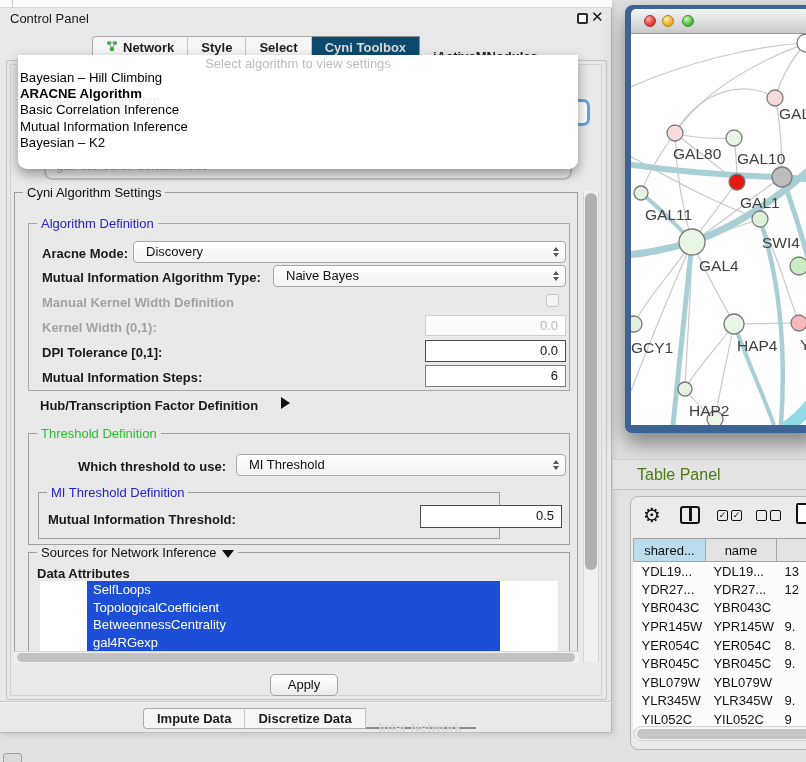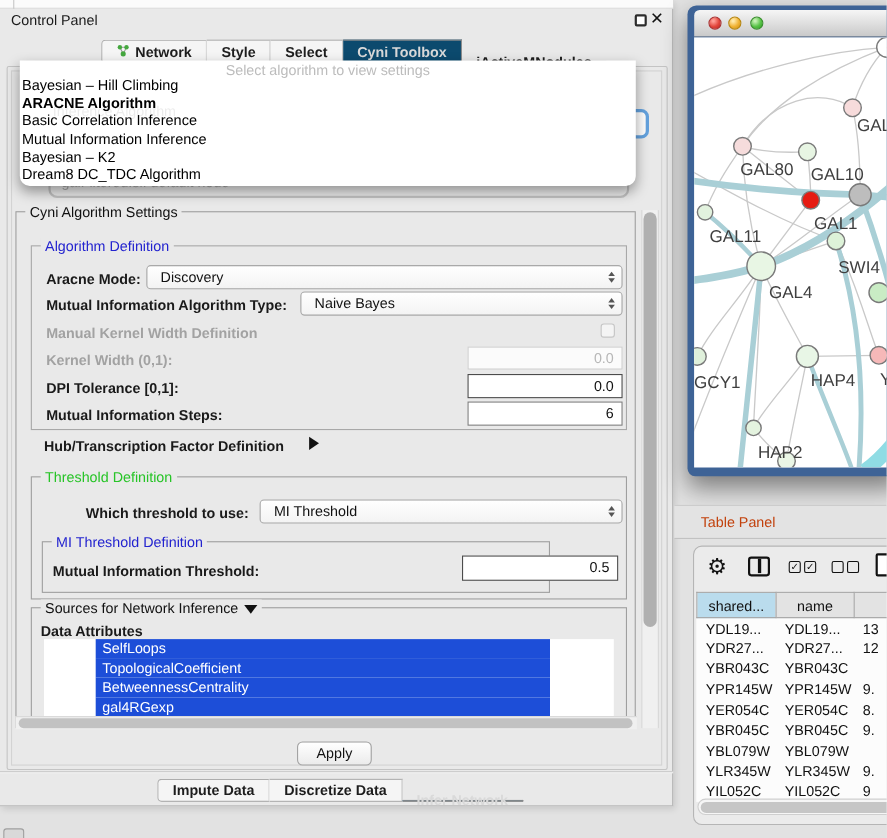--- a/index.html
+++ b/index.html
@@ -98,21 +98,21 @@
   .tl { position:absolute; top:6px; width:12px; height:12px; border-radius:50%; }
   .tl-red    { left:13px; background:radial-gradient(circle at 35% 30%, #ff9d94 8%, #e2453b 55%, #b8271f); border:.5px solid #a33; }
   .tl-yellow { left:31px; background:radial-gradient(circle at 35% 30%, #ffe9a8 8%, #f0b233 55%, #c88b12); border:.5px solid #b8870f; }
   .tl-green  { left:51px; background:radial-gradient(circle at 35% 30%, #c6f0b4 8%, #57c246 55%, #2f9d24); border:.5px solid #3a8f2e; }
   .net-canvas { height:391px; background:#fff; position:relative; overflow:hidden; }
   .net-canvas svg text { font-family:"Liberation Sans","DejaVu Sans",sans-serif; font-size:15.5px; fill:#3f3f3f; }
 
   
   #tp-titlebar { left:613px; top:459px; width:193px; height:31px; background:#e3e3e3;
     border-top:1px solid #cccccc; border-bottom:1px solid #c2c2c2; }
-  #tp-titlebar span { position:absolute; left:24px; top:0; line-height:30px; font-size:13px; color:#c2410c; }
+  #tp-titlebar span { position:absolute; left:24px; top:0; line-height:30px; font-size:16px; color:#4d7c0f; }
   #tp-body { left:630px; top:496px; width:200px; height:254px; background:#ebebeb;
     border:1px solid #b5b5b5; border-radius:8px; }
   .tp-gear { position:absolute; left:12px; top:6px; font-size:20px; color:#111; }
   .tp-pane { position:absolute; left:49px; top:9px; width:20px; height:18px; border:2.5px solid #111; border-radius:3px; }
   .tp-pane i { position:absolute; left:7px; top:0; width:2.5px; height:13px; background:#111; }
   .cb-pair { position:absolute; top:13px; display:flex; gap:3px; }
   .cb { width:11px; height:11px; border:1.5px solid #111; border-radius:2px; font-size:9px; line-height:9px; text-align:center; color:#111; }
   .tp-page { position:absolute; left:165px; top:6px; width:15px; height:21px; border:2.5px solid #111; border-radius:2px; background:#fff; }
   .tp-tablebg { position:absolute; left:2px; top:41px; width:196px; height:191px; background:#fcfcfc; }
   .tp-table { position:absolute; left:2px; top:41px; border-collapse:collapse; table-layout:fixed; }
@@ -263,21 +263,20 @@
 </div>
 <div id="focus-combo" class="abs"></div>
 
 <div id="algo-dropdown" class="abs">
   <div class="dd-ph">Select algorithm to view settings</div>
   <div class="dd-item">Bayesian – Hill Climbing</div>
   <div class="dd-item sel">ARACNE Algorithm</div>
   <div class="dd-item">Basic Correlation Inference</div>
   <div class="dd-item">Mutual Information Inference</div>
   <div class="dd-item">Bayesian – K2</div>
-  <div class="dd-item">Dream8 DC_TDC Algorithm</div>
   <span class="ghost-inside">Inference Algorithm</span>
 </div>
 
 <div id="net-win" class="abs">
   <div class="net-titlebar">
     <div class="tl tl-red"></div>
     <div class="tl tl-yellow"></div>
     <div class="tl tl-green"></div>
   </div>
   <div class="net-canvas">

